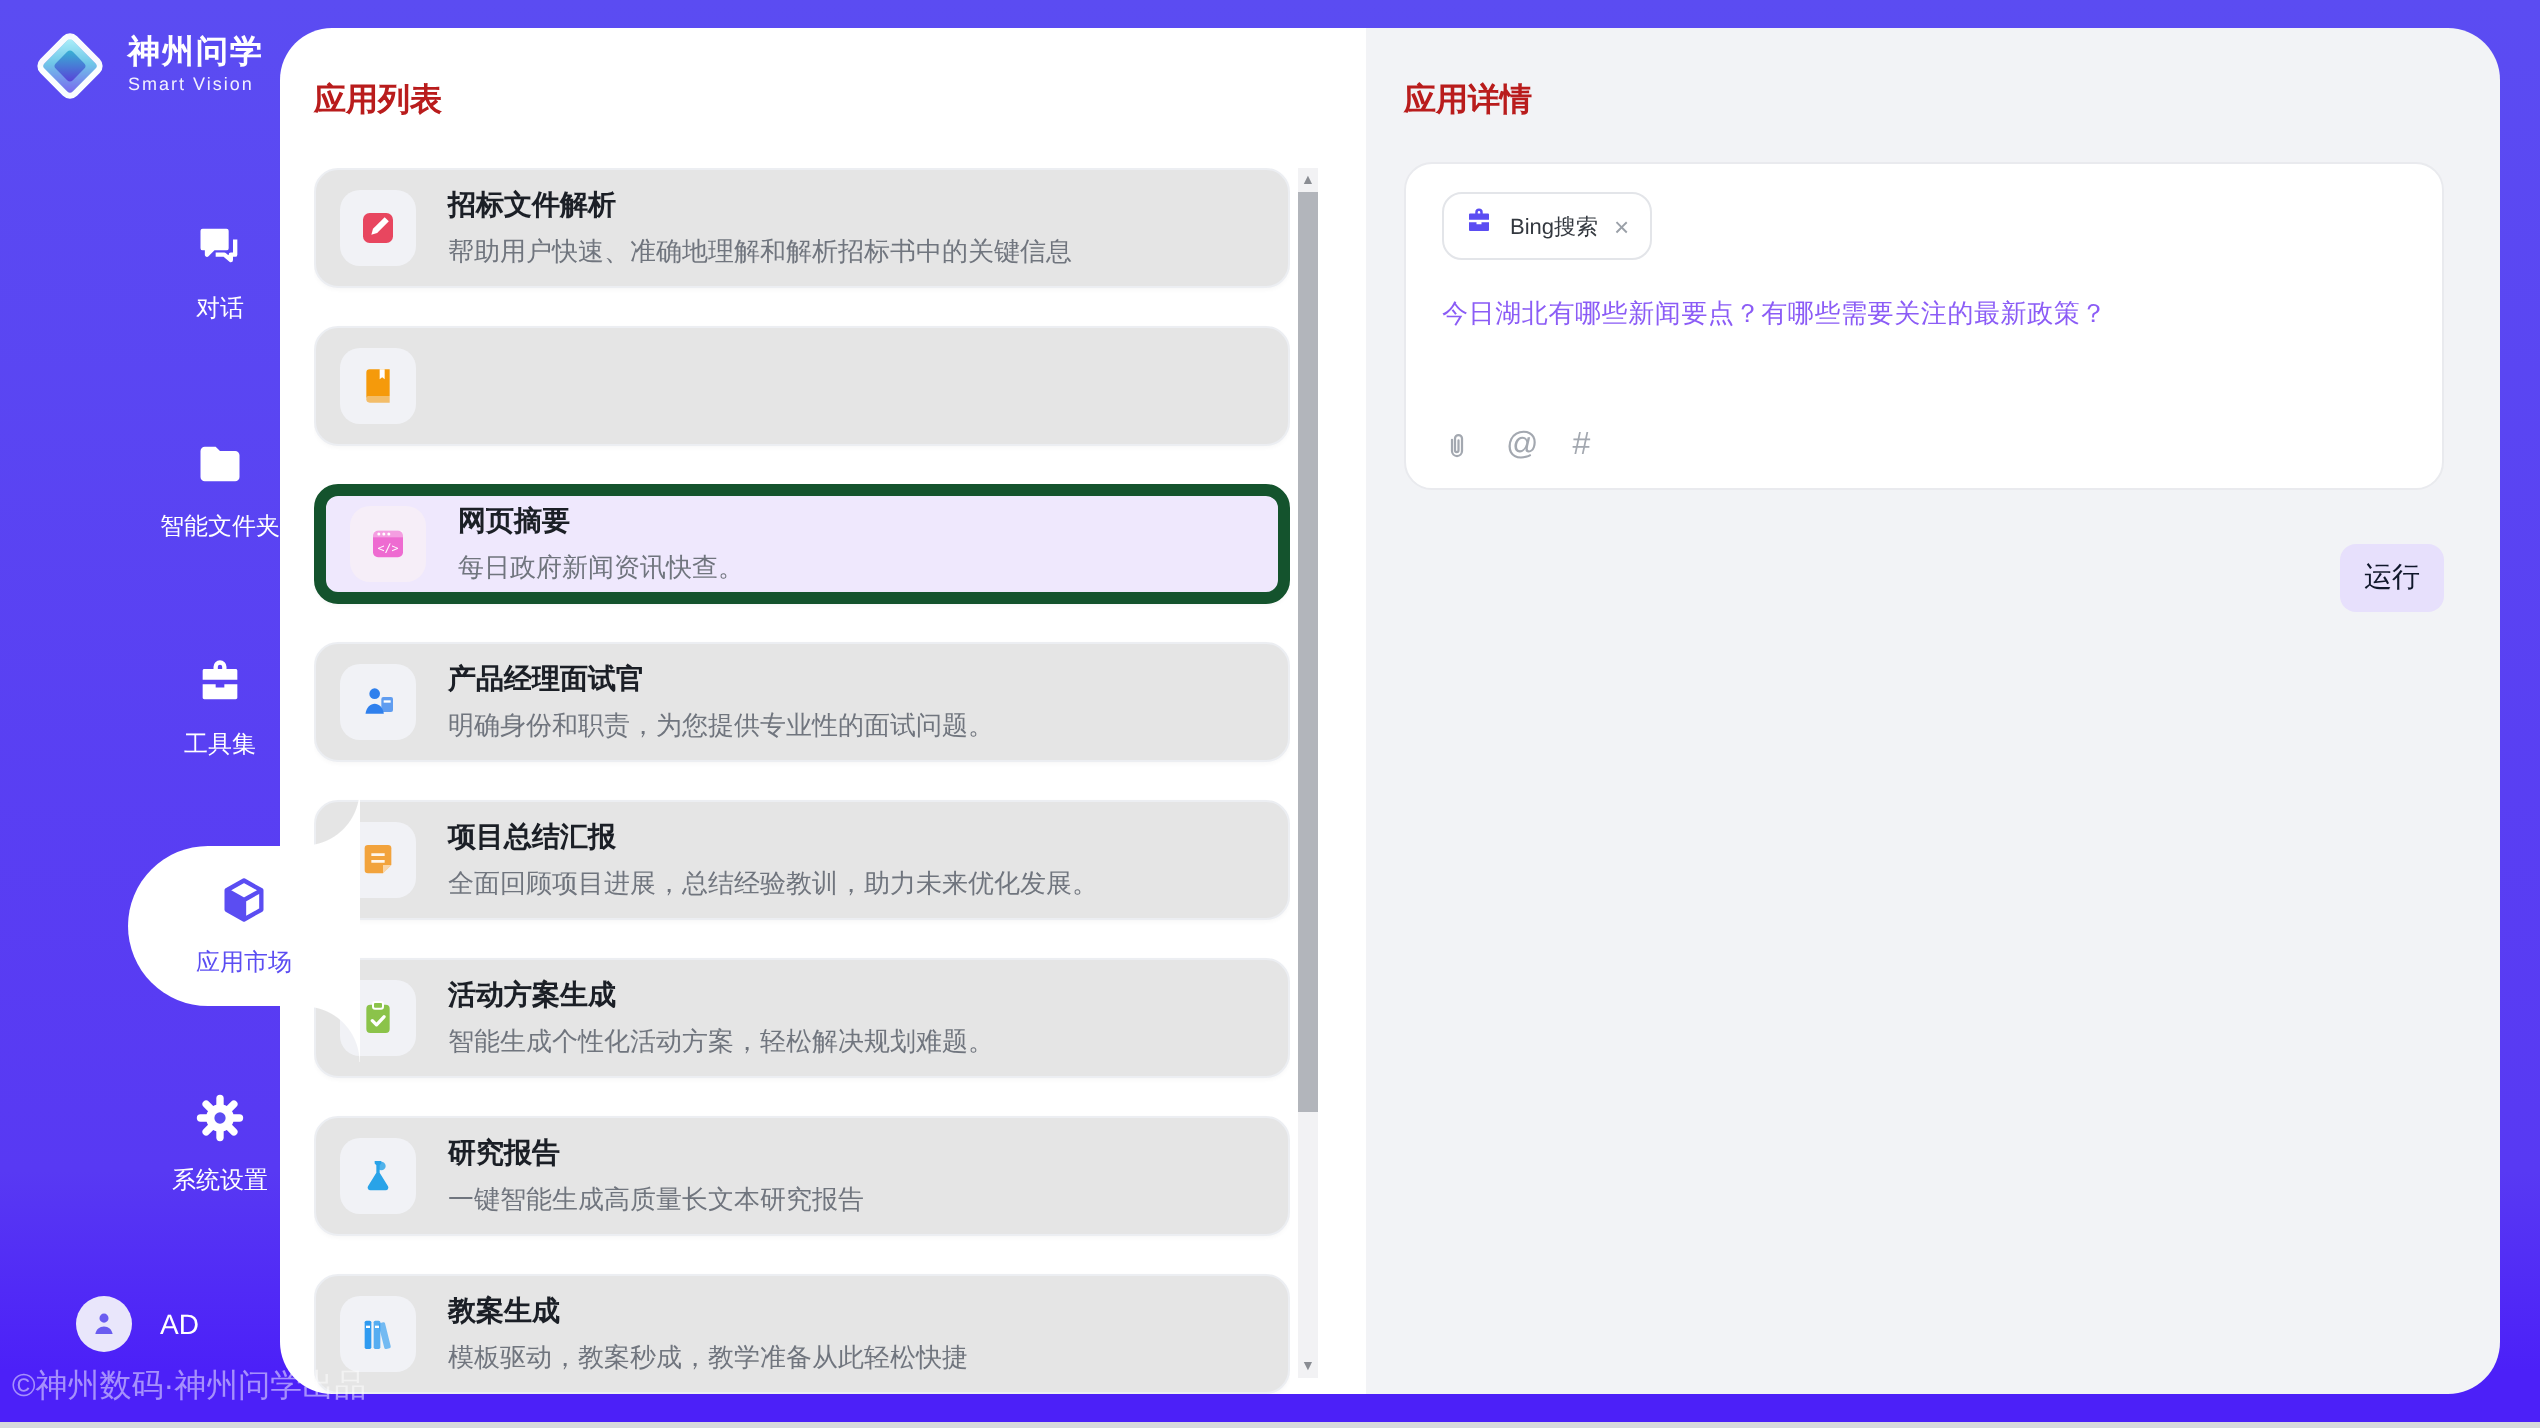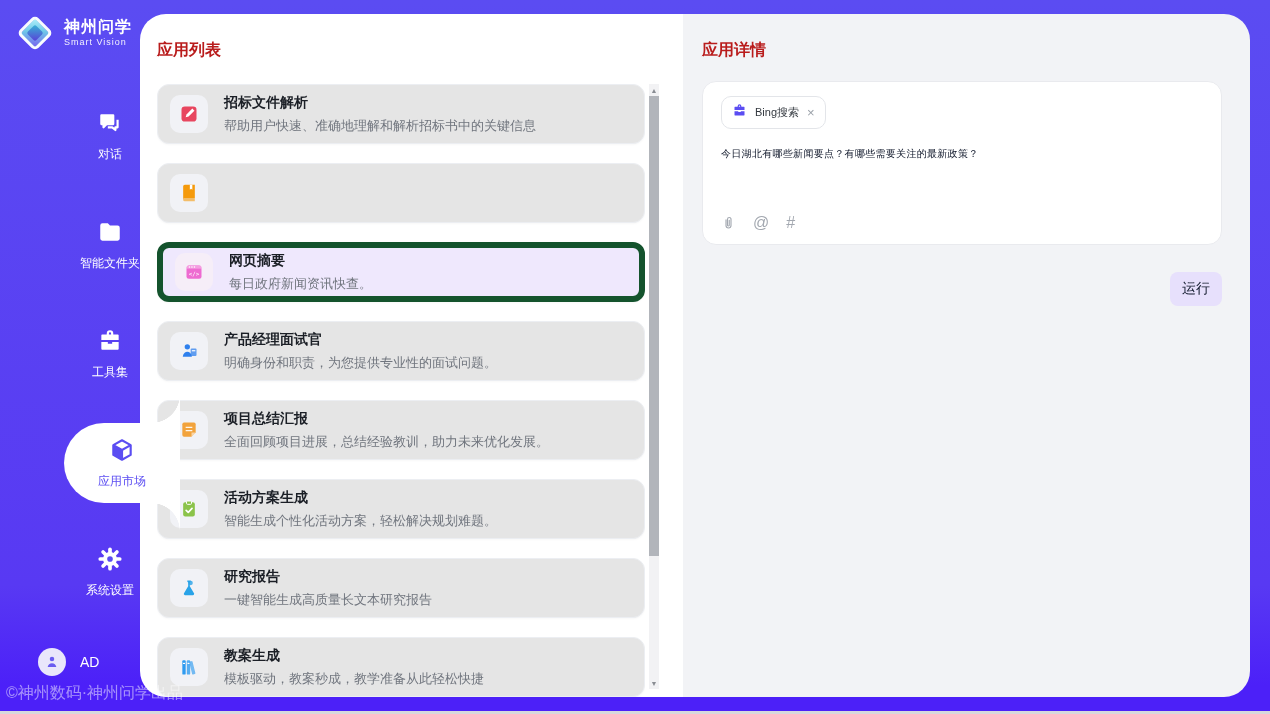--- a/index.html
+++ b/index.html
@@ -74,21 +74,21 @@
   
   .detail-panel { flex:1; background:#f2f3f6; position:relative; }
   .detail-panel .panel-title { left:19px; }
   .prompt-card { position:absolute; top:67px; left:19px; right:28px; height:164px; background:#fff;
                  border:1px solid #e9eaee; border-radius:14px; padding:14px 18px; cursor:text; }
   .tag-pill { display:inline-flex; align-items:center; gap:8px; border:1px solid #e3e5e9;
               border-radius:10px; padding:6px 10px; background:#fff; cursor:pointer; }
   .tag-pill svg { width:15px; height:15px; }
   .tag-label { font-size:11px; color:#33383f; }
   .tag-close { font-size:13px; color:#9aa0a8; cursor:pointer; line-height:1; }
-  .prompt-text { margin-top:18px; font-size:10px; color:#0f172a; letter-spacing:.3px; }
+  .prompt-text { margin-top:18px; font-size:13px; color:#8b5cf6; letter-spacing:.3px; }
   .attach-row { position:absolute; left:18px; bottom:12px; display:flex; align-items:center; gap:17px;
                 color:#a3a8b0; }
   .attach-row .glyph { font-size:16px; cursor:pointer; }
   .attach-row svg { width:15px; height:16px; cursor:pointer; display:block; }
   .run-btn { position:absolute; top:258px; right:28px; background:#e7e0fc; color:#0f172a;
              border:none; border-radius:8px; padding:8px 12px; font-size:14px; cursor:pointer;
              font-family:inherit; }
 </style>
 </head>
 <body>

